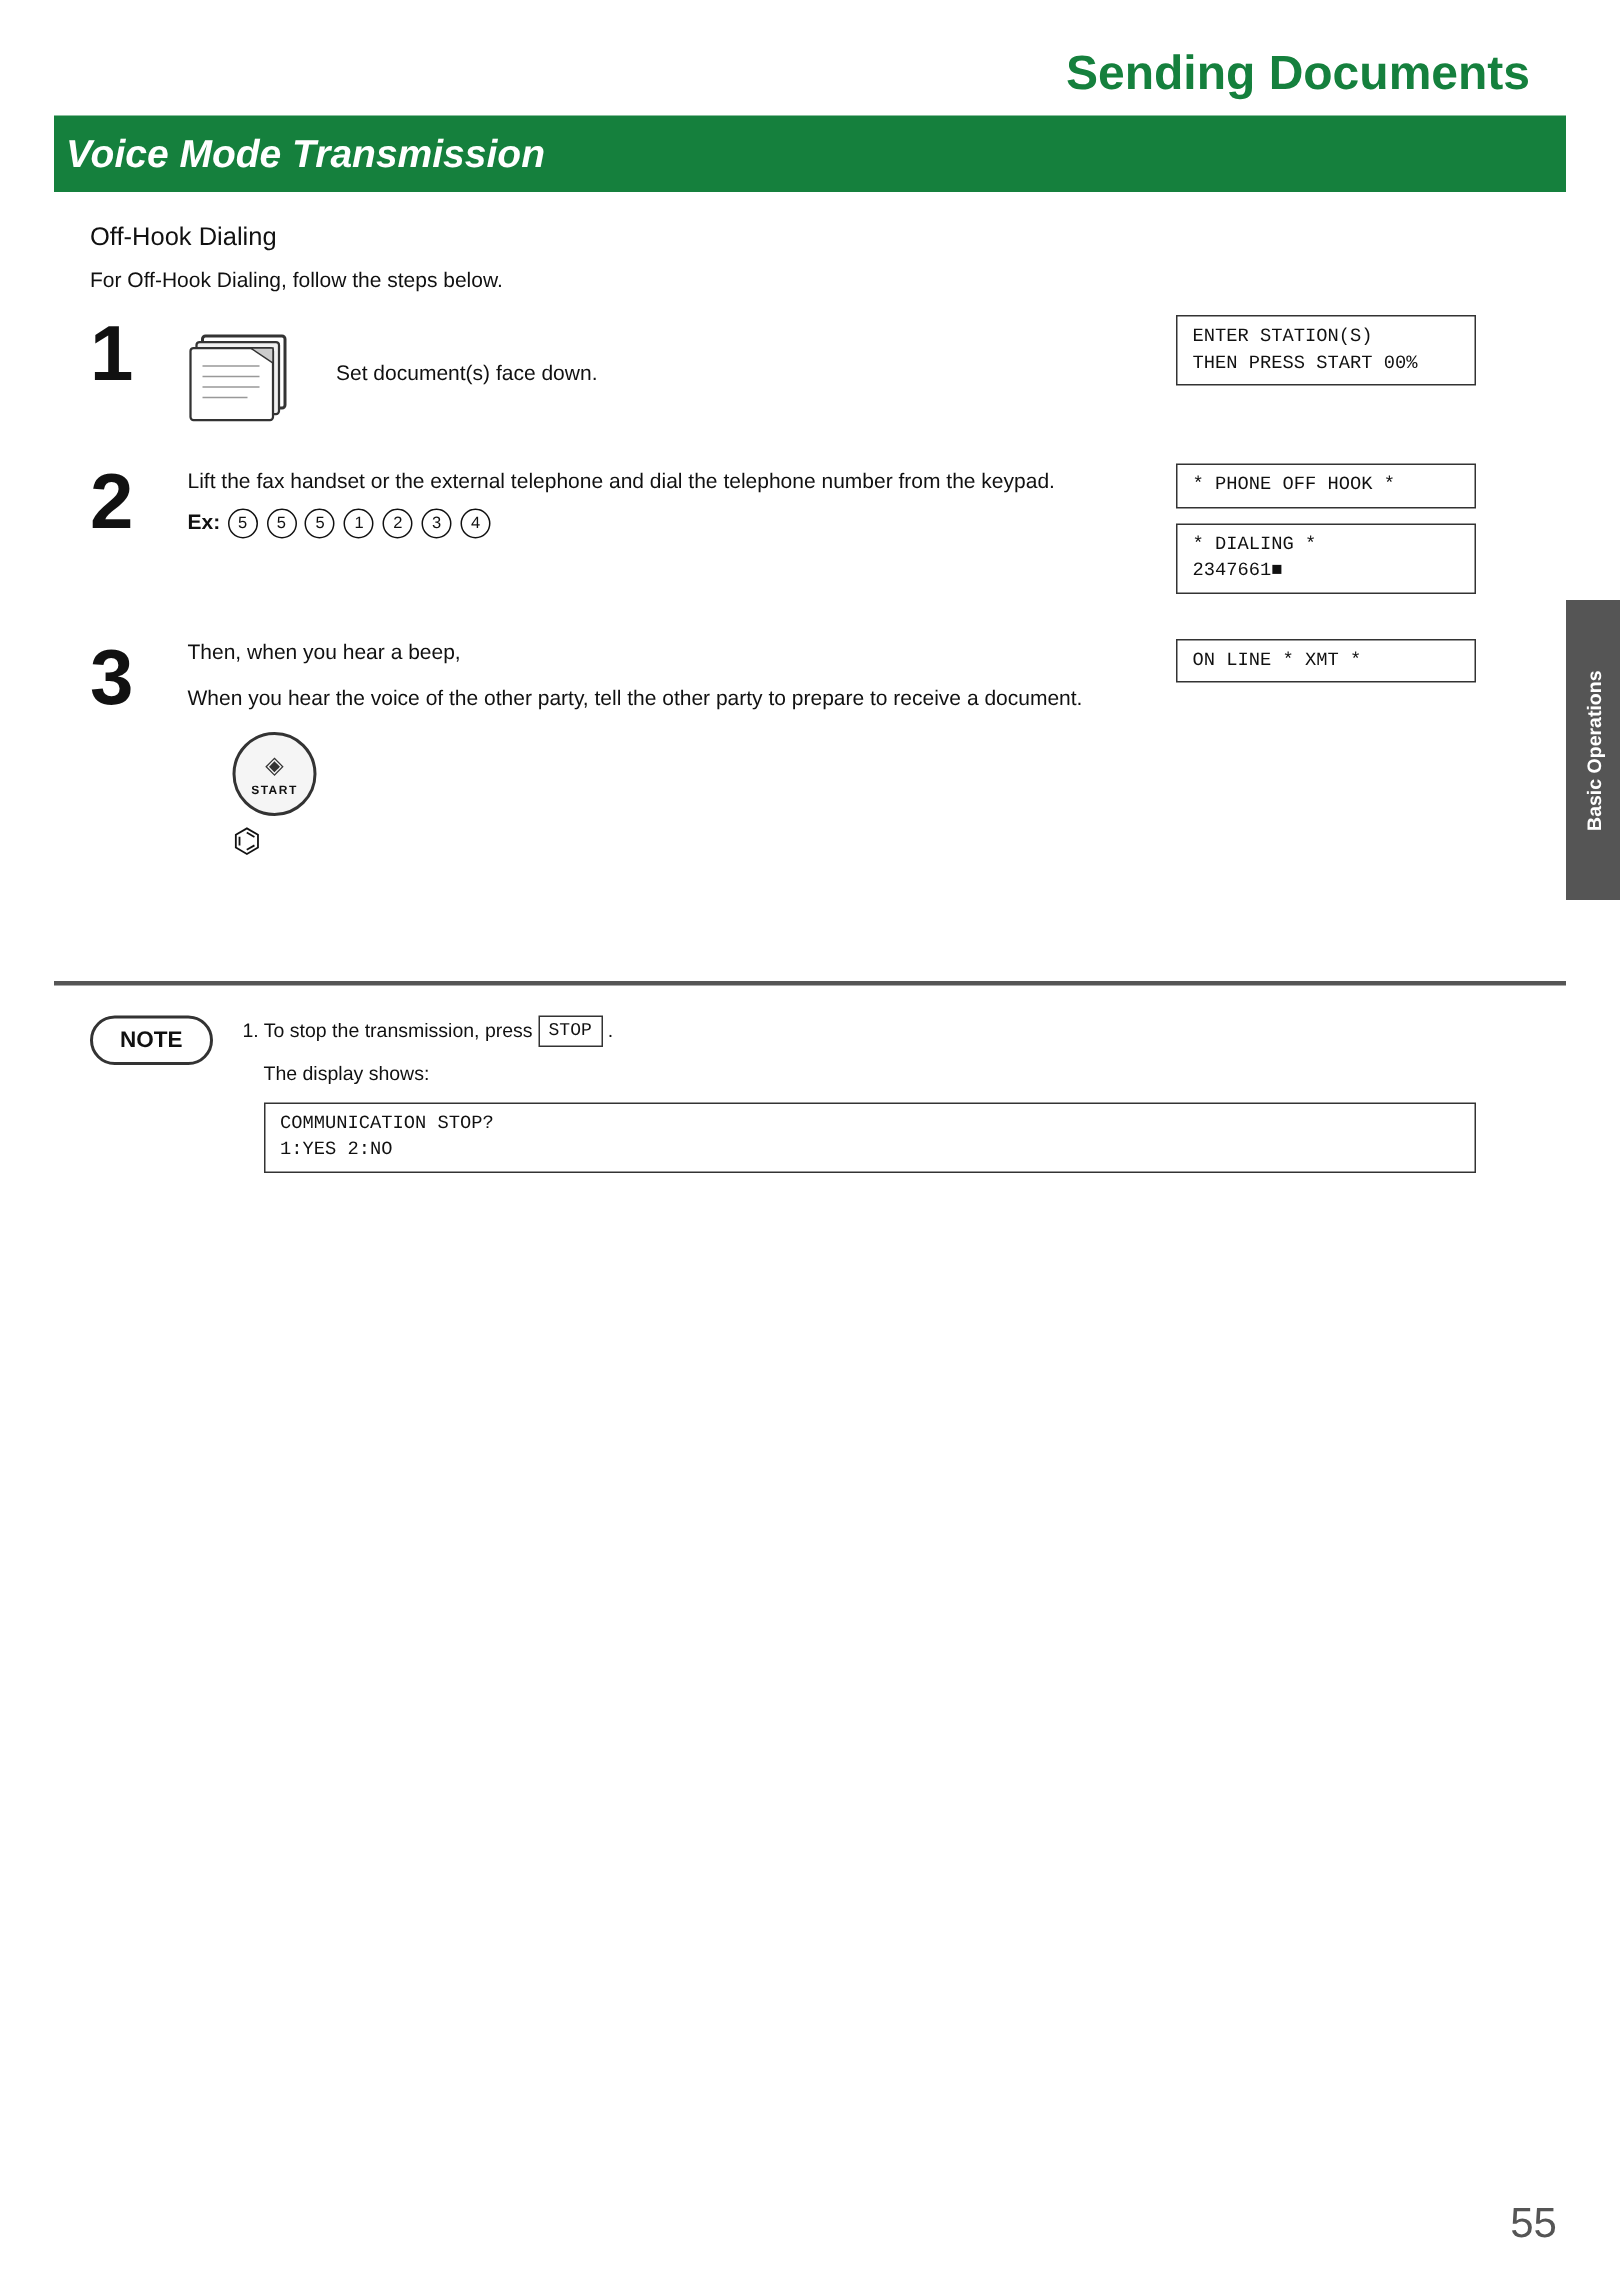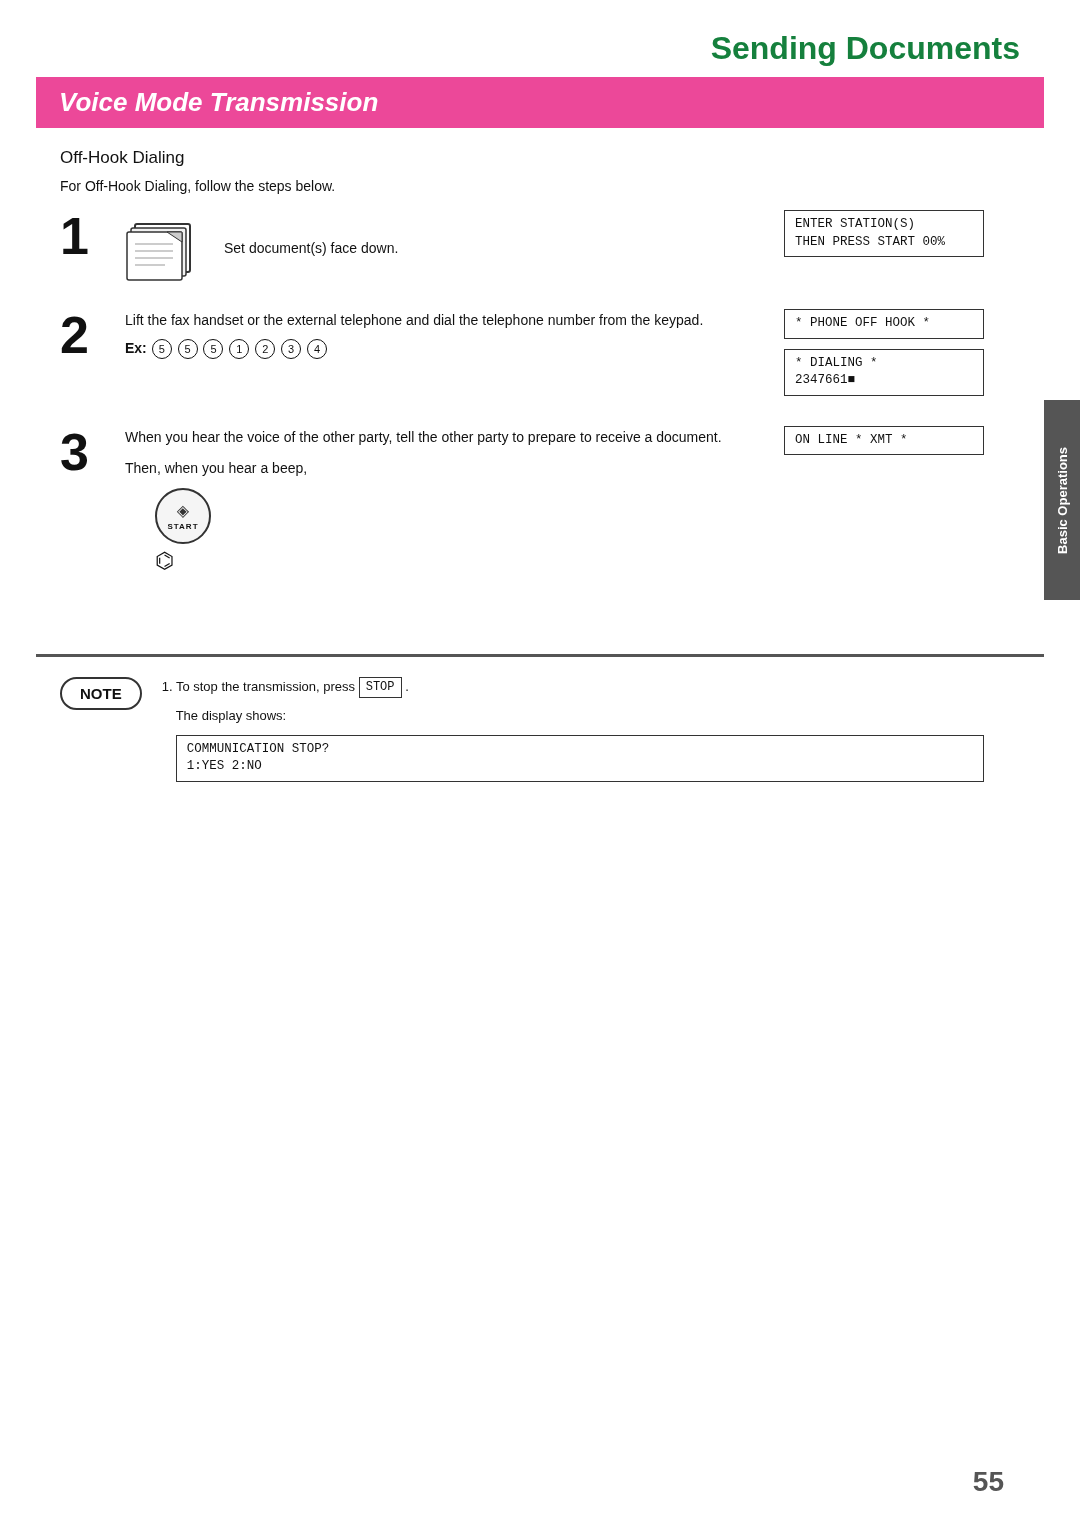--- a/index.html
+++ b/index.html
@@ -41,23 +41,23 @@
       padding: 30px 60px 10px 60px;
     }
     .page-title {
       font-size: 32px;
       font-weight: bold;
       color: #15803d;
     }
 
     
     .section-header {
-      background: #ec4899;
+      background: #15803d;
       margin: 0 36px 0 36px;
-      padding: 10px 23px;
+      padding: 10px 8px;
     }
     .section-header h2 {
       color: #fff;
       font-size: 26px;
       font-style: italic;
       font-weight: bold;
     }
 
     
     .main-content {
@@ -209,23 +209,23 @@
     }
 
     .note-italic {
       font-style: italic;
     }
 
     
     .page-number {
       position: absolute;
       bottom: 30px;
-      right: 76px;
+      right: 42px;
       font-size: 28px;
-      font-weight: bold;
+      font-weight: normal;
       color: #555;
     }
 
     
     .step1-icon-container {
       display: flex;
       align-items: flex-start;
     }
 
     .step-main-content {
@@ -326,22 +326,22 @@
           <div class="lcd-box">* DIALING *
 2347661■</div>
         </div>
       </div>
     </div>
 
     <div class="step-row">
       <div class="step-number">3</div>
       <div class="step-main-content">
         <div class="step-left">
+          <p style="font-size:14px; margin-bottom:12px;">Then, when you hear a beep,</p>
           <p style="font-size:14px; line-height:1.6; margin-bottom:12px;">When you hear the voice of the other party, tell the other party to prepare to receive a document.</p>
-          <p style="font-size:14px; margin-bottom:12px;">Then, when you hear a beep,</p>
 
           <div class="start-button-area" style="align-items:flex-start; margin-left:30px;">
             <div class="start-circle">
               <span class="start-diamond">◈</span>
               <span class="start-label">START</span>
             </div>
             <div class="hand-icon">⌬</div>
           </div>
         </div>
         <div class="step-right">

